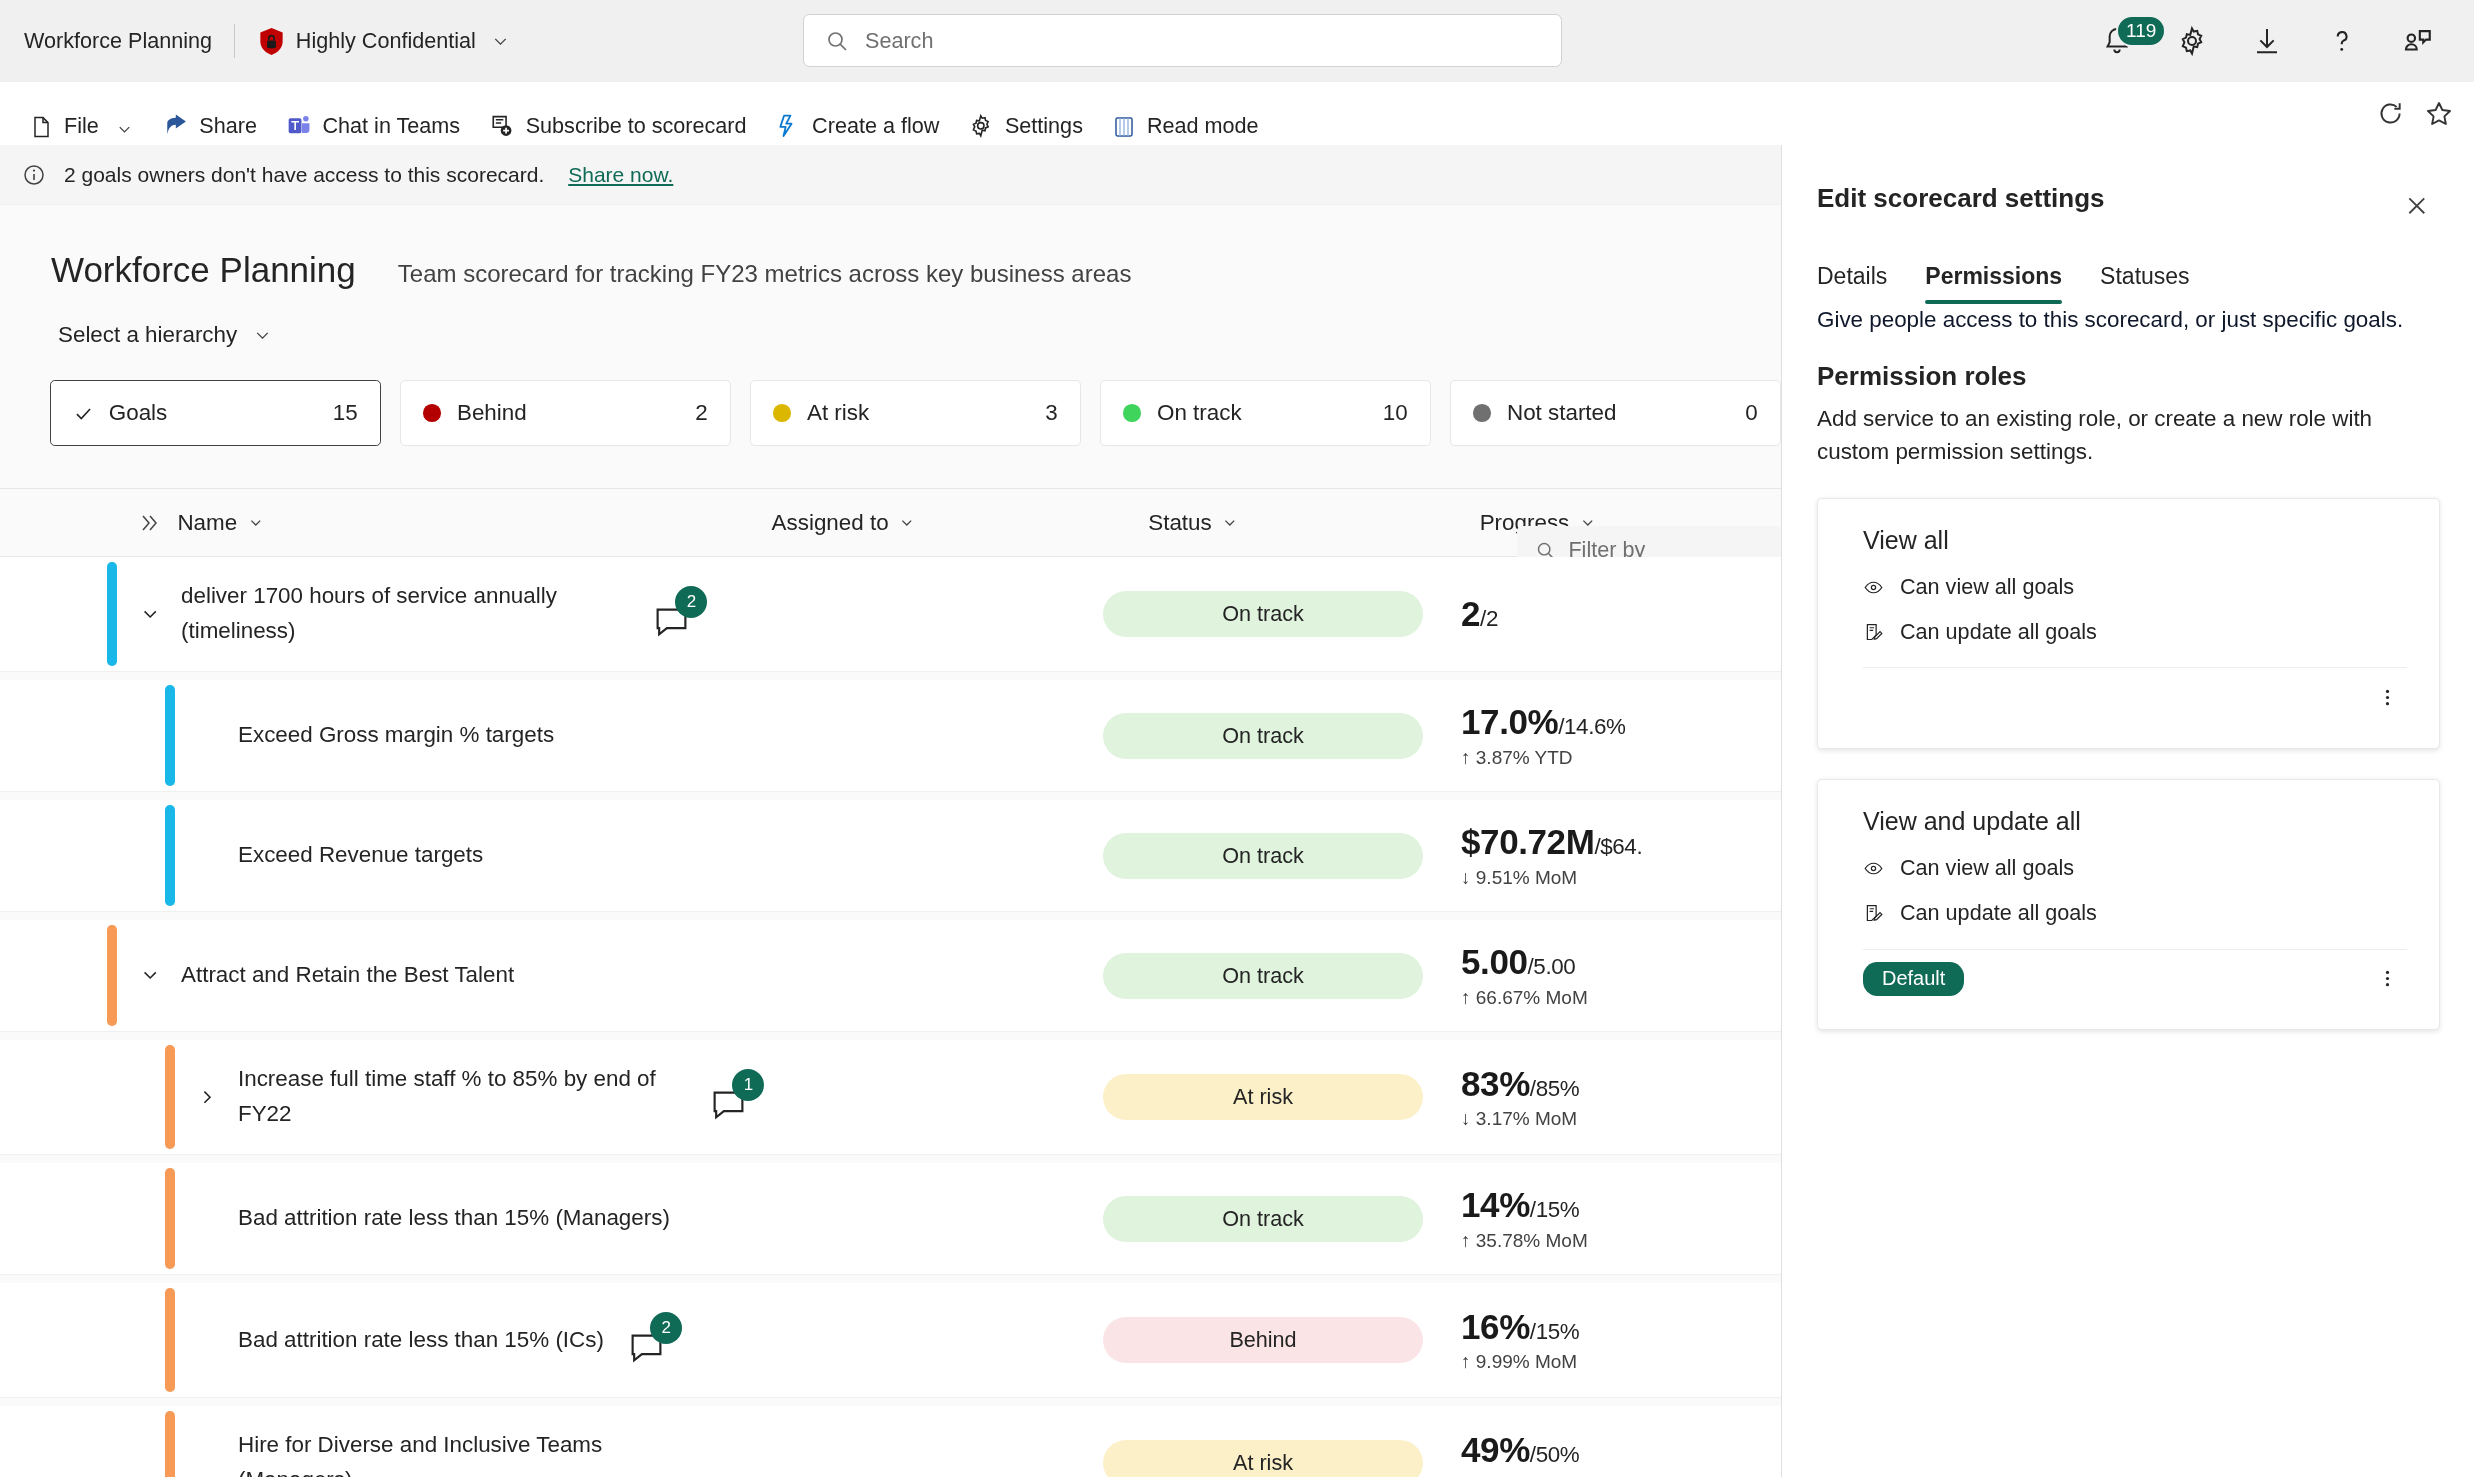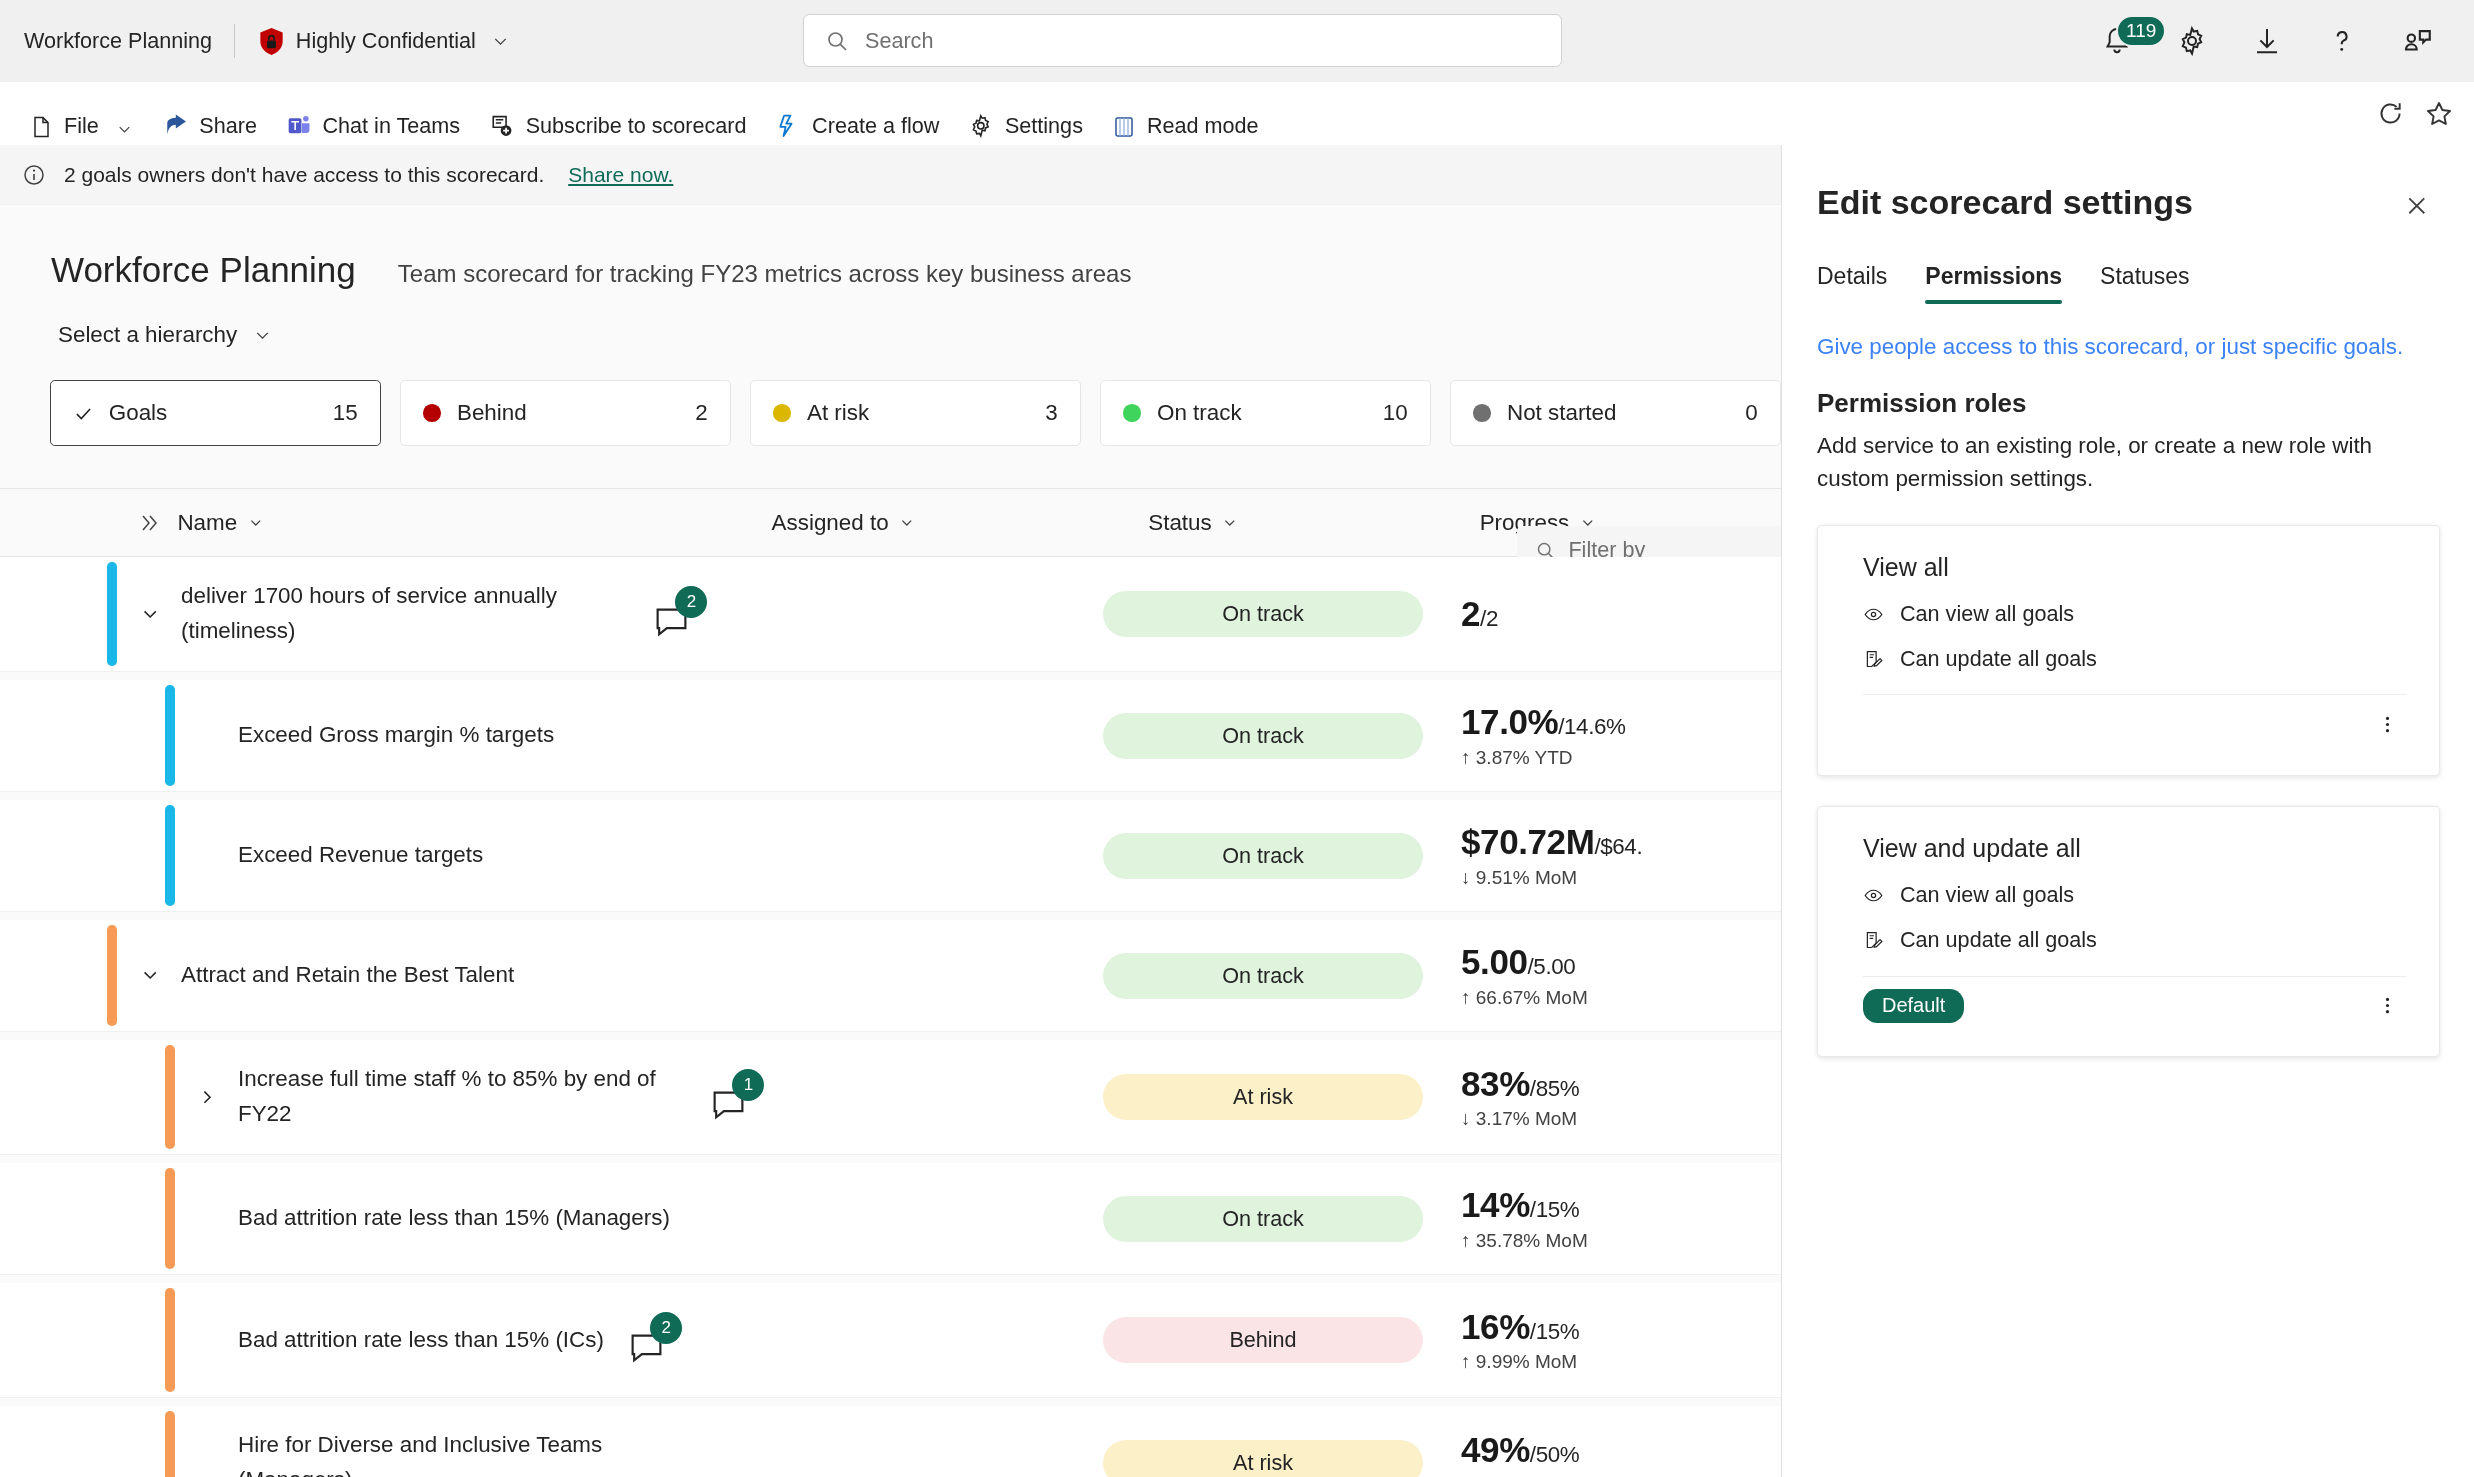--- a/index.html
+++ b/index.html
@@ -126,30 +126,30 @@
   .prog-main { font-size:35px; color:#1a1a1a; font-weight:700; letter-spacing:-0.4px; white-space:nowrap; }
   .prog-main .tgt { font-size:22.4px; font-weight:400; color:#242424; }
   .prog-delta { font-size:19px; color:#424242; white-space:nowrap; }
 
   
   .panel {
     position:absolute; right:0; top:145px; width:694px; height:1332px;
     background:#ffffff; border-left:0.8px solid #e0e0e0; padding:0 35px;
   }
   .panel-head { display:flex; align-items:flex-start; justify-content:space-between; padding-top:38px; }
-  .panel-title { font-size:34px; color:#242424; font-weight:600; }
+  .panel-title { font-size:26px; color:#242424; font-weight:600; }
   .panel-close { width:46px; height:46px; display:flex; align-items:center; justify-content:center; }
   .tabs { display:flex; gap:38px; margin-top:34px; }
   .tab { font-size:23px; color:#242424; padding-bottom:14.4px; position:relative; }
   .tab.sel { font-weight:700; }
   .tab.sel:after {
     content:""; position:absolute; left:0; right:0; bottom:0; height:4.8px;
     background:#0f6a56; border-radius:2.4px;
   }
-  .panel-desc { font-size:22.4px; color:#3b82f6; margin-top:27px; line-height:1.45; }
+  .panel-desc { font-size:22.4px; color:#0f172a; line-height:1.45; }
   .panel-h2 { font-size:26px; color:#242424; font-weight:700; margin-top:24px; }
   .panel-sub { font-size:22.4px; color:#242424; margin-top:11.2px; line-height:1.45; }
   .addrole { display:flex; align-items:center; gap:16px; margin-top:43px; font-size:22.4px; color:#242424; }
   .rolecard {
     margin-top:30px; background:#ffffff; border:0.8px solid #e8e8e8; border-radius:4.8px;
     box-shadow:0 1.6px 4.8px rgba(0,0,0,0.10); padding:27px 32px 21px 45px;
   }
   .rolecard-title { font-size:25px; color:#242424; }
   .perm { display:flex; align-items:center; gap:16px; margin-top:19px; font-size:21.6px; color:#242424; }
   .rolecard-sep { height:0.8px; background:#ededed; margin:22.4px 0 0 0; }

